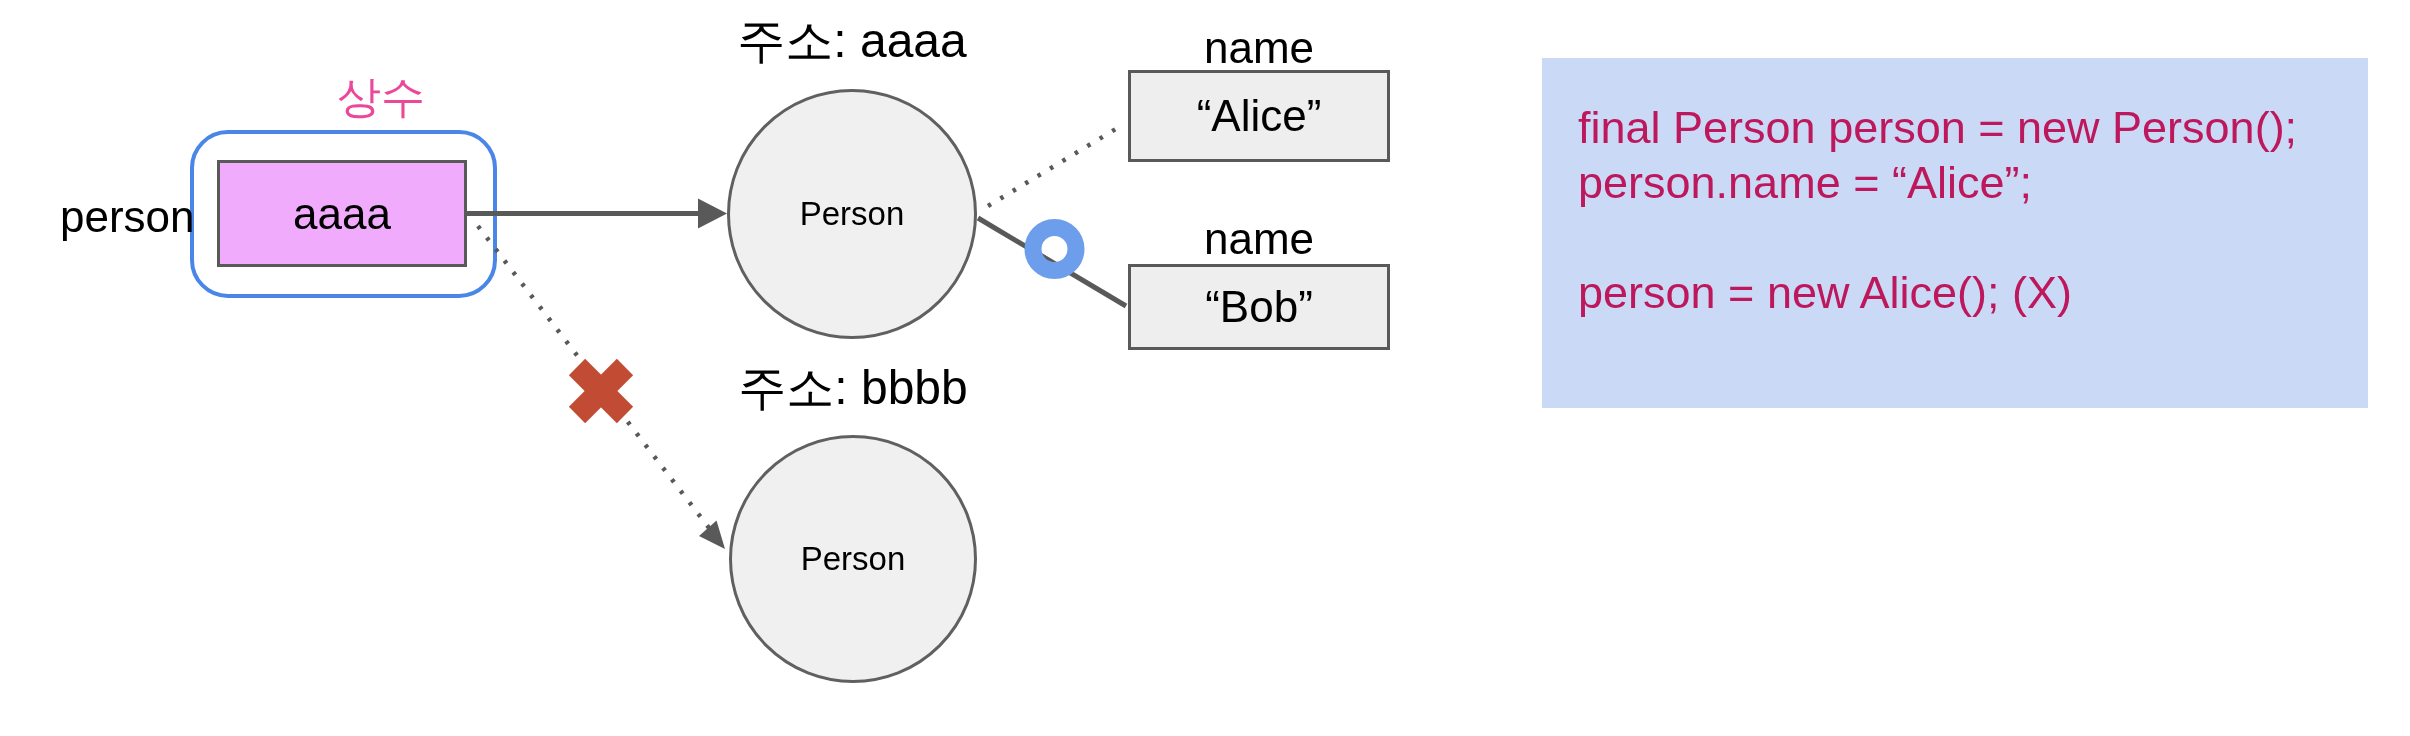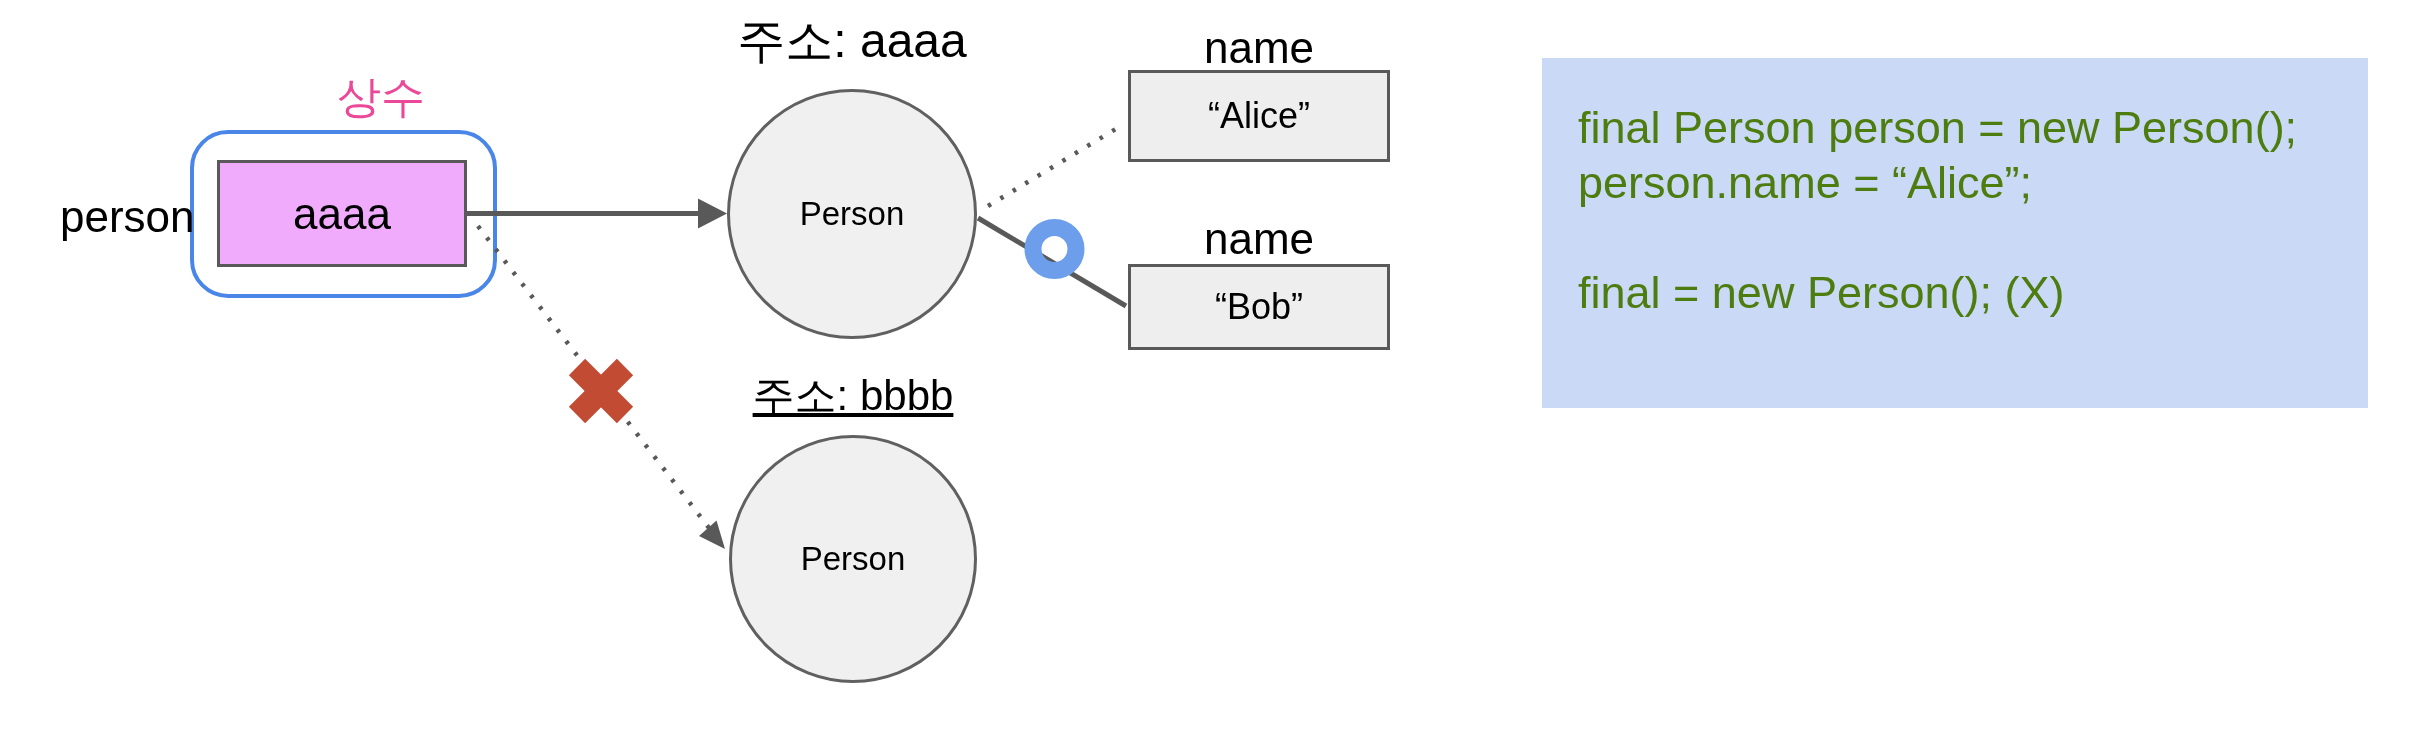--- a/index.html
+++ b/index.html
@@ -43,43 +43,43 @@
   .object-circle{
     border-radius:50%;
     background:#f0f0f0;border:3px solid #606060;
     box-sizing:border-box;
     display:flex;align-items:center;justify-content:center;
     font-size:33px;
   }
   .circle-a{left:727px;top:89px;width:250px;height:250px;}
   .circle-b{left:729px;top:435px;width:248px;height:248px;}
   .addr-a{left:727px;top:13px;width:250px;font-size:48px;}
-  .addr-b{left:729px;top:372px;width:248px;font-size:42px;text-decoration:underline;}
+  .addr-b{left:729px;top:360px;width:248px;font-size:48px;}
 
   
   .field-box{
     left:1128px;width:262px;height:92px;
     background:#eeeeee;border:3px solid #595959;
     box-sizing:border-box;
     display:flex;align-items:center;justify-content:center;
-    font-size:36px;
+    font-size:44px;
   }
   .field-box-alice{top:70px;}
   .field-box-bob{top:264px;height:86px;}
   .field-label{left:1128px;width:262px;}
   .field-label-alice{top:23px;}
   .field-label-bob{top:214px;}
 
   
   .code-panel{
     left:1542px;top:58px;width:826px;height:350px;
     background:#cad9f6;
     box-sizing:border-box;
     padding:42px 0 0 36px;
-    color:#4d7c0f;
+    color:#be185d;
     font-size:45px;
   }
   .code-line{height:55px;line-height:55px;white-space:pre;}
 
   .overlay{
     left:0;top:0;width:2410px;height:736px;
     pointer-events:none;
   }
 </style>
 </head>
@@ -111,21 +111,21 @@
 
   <div class="abs label centered-text field-label field-label-bob">name</div>
   <div class="abs field-box field-box-bob">
     <span>“Bob”</span>
   </div>
 
   <div class="abs code-panel">
     <div class="code-line">final Person person = new Person();</div>
     <div class="code-line">person.name = “Alice”;</div>
     <div class="code-line"></div>
-    <div class="code-line">final = new Person(); (X)</div>
+    <div class="code-line">person = new Alice(); (X)</div>
   </div>
 
   <svg class="abs overlay" viewBox="0 0 2410 736">
 
     <g>
       <line x1="467" y1="213.5" x2="703" y2="213.5" stroke="#595959" stroke-width="5"></line>
       <polygon points="727,213.5 698,198.5 698,228.5" fill="#595959"></polygon>
     </g>
 
     <g>

